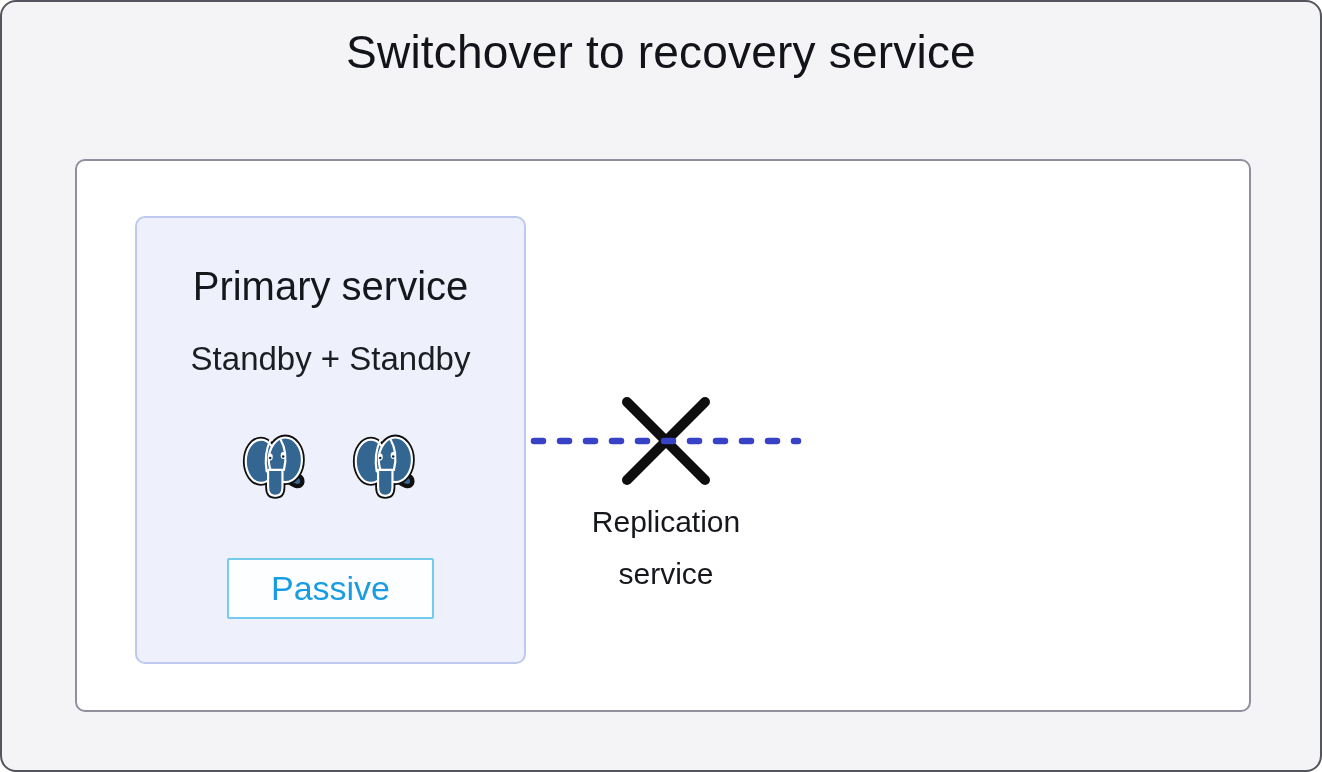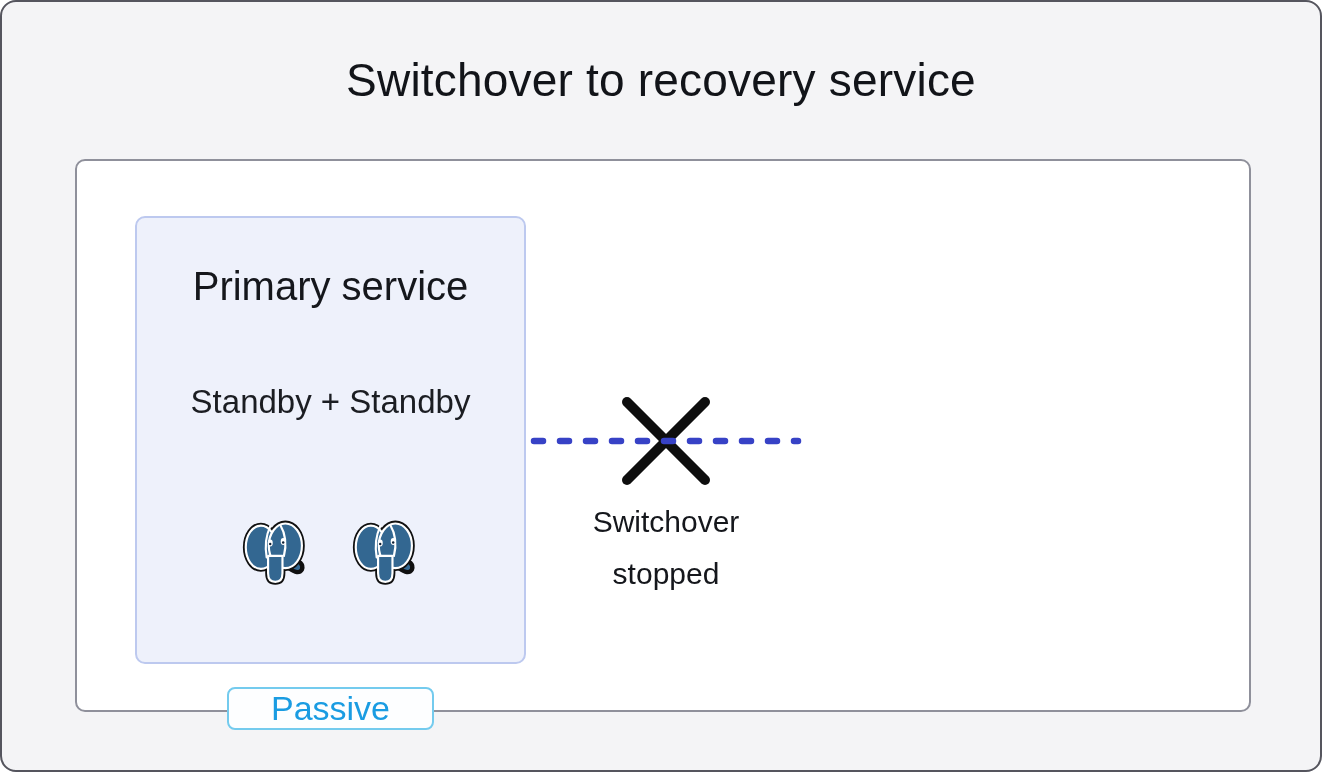--- a/index.html
+++ b/index.html
@@ -13,21 +13,21 @@
     width: 1322px;
     height: 772px;
     box-sizing: border-box;
     background: #f4f4f6;
     border: 2px solid #55555e;
     border-radius: 16px;
     overflow: hidden;
   }
   .main-title {
     margin: 0;
-    padding-top: 52px;
+    padding-top: 24px;
     text-align: center;
     font-size: 46px;
     line-height: 52px;
     font-weight: 500;
     color: #121419;
     letter-spacing: 0.2px;
   }
   .panel {
     position: absolute;
     left: 73px;
@@ -44,21 +44,20 @@
     top: 55px;
     width: 391px;
     height: 448px;
     box-sizing: border-box;
     background: var(--card-bg, #eef1fb);
     border: 2px solid var(--card-border, #bdc9ef);
     border-radius: 10px;
     display: flex;
     flex-direction: column;
     align-items: center;
-    gap: 43px;
   }
   .service-card.left  { left: 58px; }
   .service-card.right { right: 55px; }
   .card-title {
     margin-top: 44px;
     font-size: 40px;
     line-height: 48px;
     font-weight: 400;
     color: #15171c;
   }
@@ -77,21 +76,21 @@
   }
   .elephant { width: 72px; height: 78px; }
   .status-badge {
     margin-top: 52px;
     height: 61px;
     box-sizing: border-box;
     padding: 0 42px;
     display: flex;
     align-items: center;
     justify-content: center;
-    border-radius: 8px;
+    border-radius: 2px;
     font-size: 34px;
     font-weight: 400;
   }
   .status-badge.passive {
     background: #fdfeff;
     border: 2px solid var(--passive-border, #74cbee);
     color: var(--passive-text, #1a9ce2);
   }
   .status-badge.active {
     background: #f4fbf4;
@@ -174,18 +173,18 @@
     </div>
 
     <div class="connector">
       <svg class="link-svg" viewBox="0 0 280 110">
         <g>
           <line x1="101" y1="16" x2="179" y2="94" stroke="#0e0e0e" stroke-width="10" stroke-linecap="round"></line>
           <line x1="179" y1="16" x2="101" y2="94" stroke="#0e0e0e" stroke-width="10" stroke-linecap="round"></line>
         </g>
         <line x1="8" y1="55" x2="272" y2="55" stroke="#3742c6" stroke-width="6.5" stroke-linecap="round" stroke-dasharray="9 17"></line>
       </svg>
-      <div class="connector-label">Switchover stopped</div>
+      <div class="connector-label">Replication service</div>
     </div>
 
 
   </div>
 </div>
 
 </body></html>

